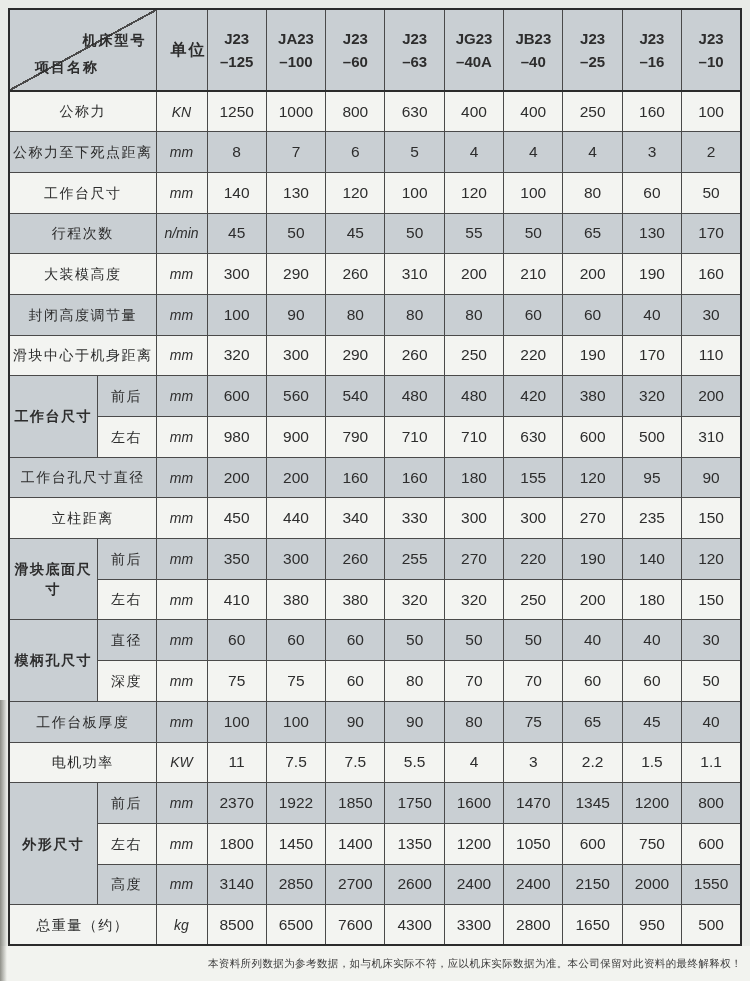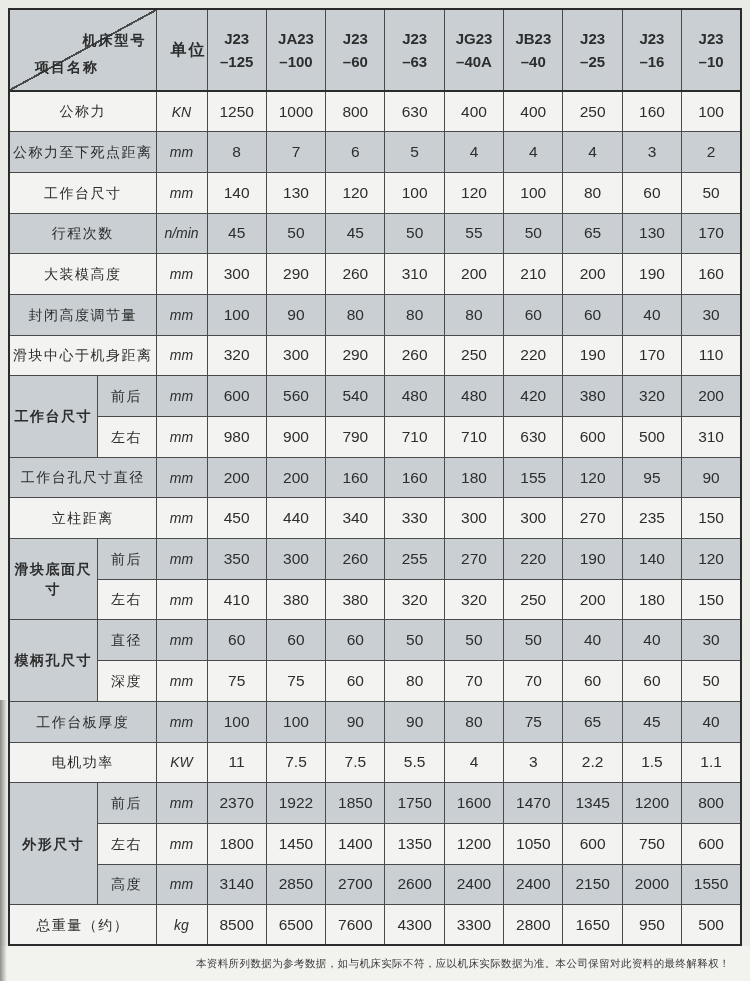--- a/index.html
+++ b/index.html
@@ -53,21 +53,21 @@
   .unit-th { font-size: 16px; letter-spacing: 2px; text-align: right; }
   .model-th { font-size: 15px; }
   .model-th div { line-height: 1.55; }
   td.label-cell, td.group-cell, td.sublabel-cell {
     font-size: 14px; letter-spacing: 1.5px; line-height: 1.45;
     padding: 8px 2px;
   }
   td.unit-cell { font-size: 14px; font-style: italic; }
   td.value-cell { font-size: 15.5px; }
   .footer-note {
-    position: absolute; right: 20px; top: 957px;
+    position: absolute; right: 8px; top: 957px;
     font-size: 10.5px; color: #3a3a3a; letter-spacing: 0.4px;
     white-space: nowrap;
   }
 </style>
 </head>
 <body>
 
 <table class="spec">
   <colgroup>
     <col style="width:88px">

